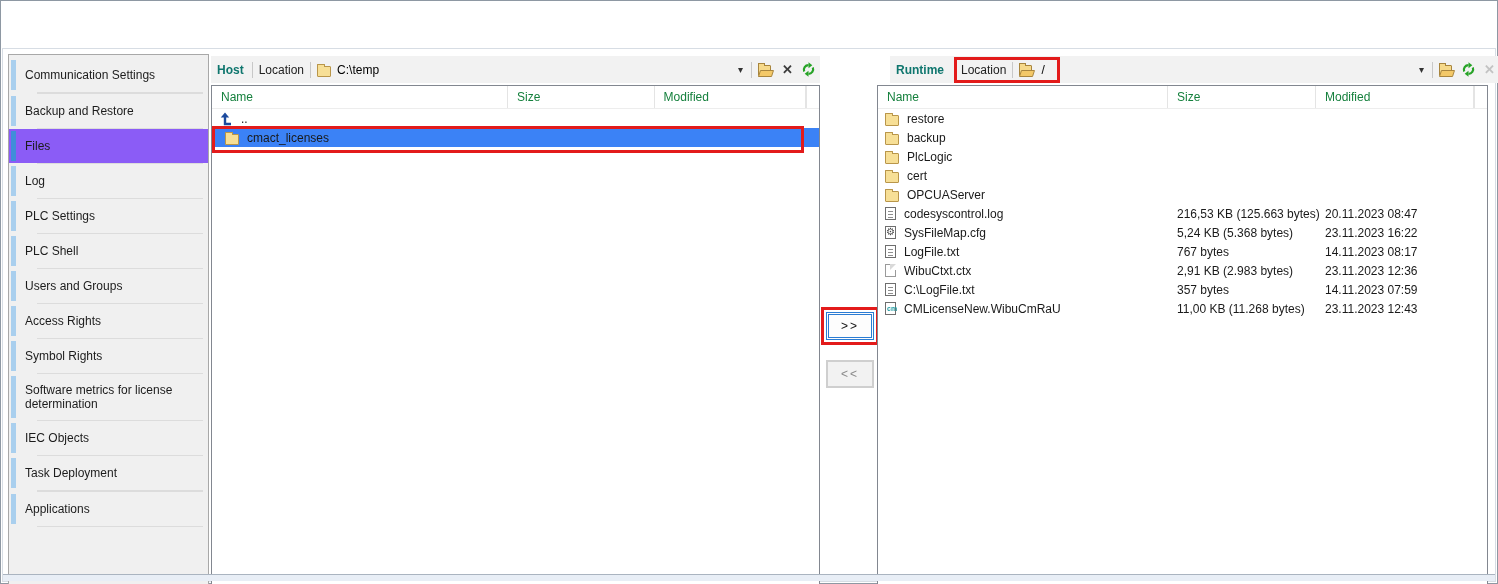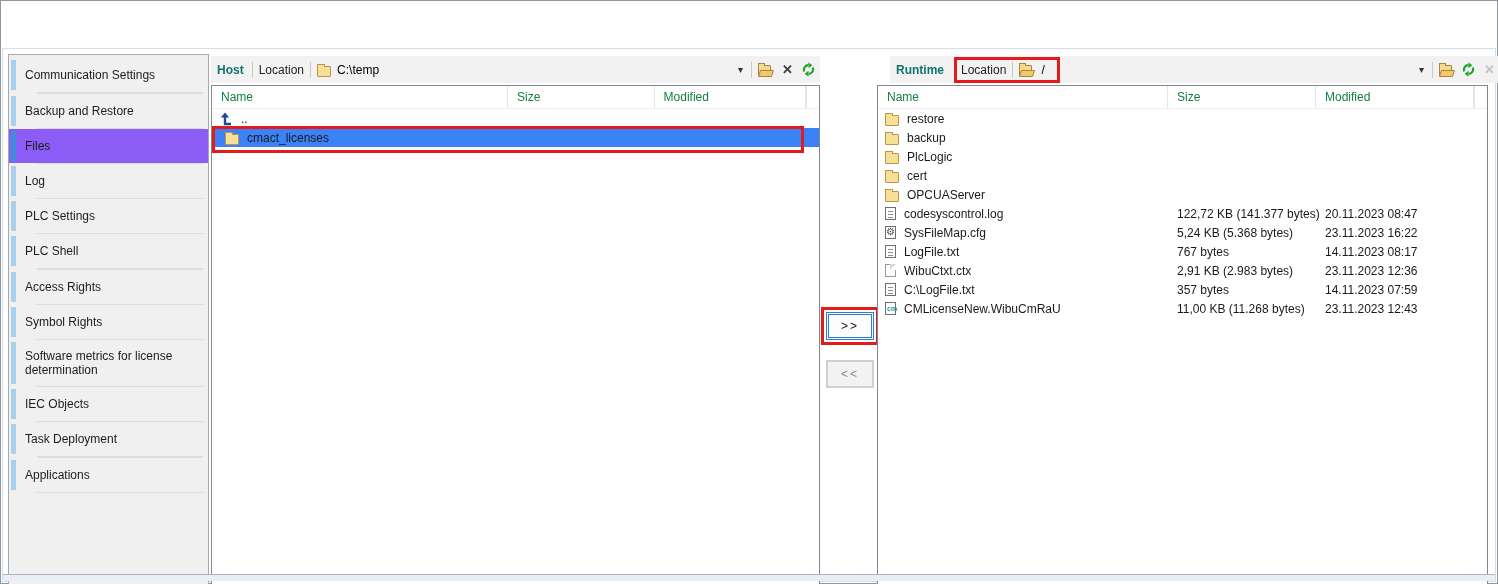--- a/index.html
+++ b/index.html
@@ -101,20 +101,23 @@
         </div>
     <div class="sb-sep"></div>
     <div class="sb-item">
           <span class="lbl">PLC Settings</span>
         </div>
     <div class="sb-sep"></div>
     <div class="sb-item">
           <span class="lbl">PLC Shell</span>
         </div>
     <div class="sb-sep"></div>
+    <div class="sb-item">
+          <span class="lbl">Users and Groups</span>
+        </div>
     <div class="sb-sep"></div>
     <div class="sb-item">
           <span class="lbl">Access Rights</span>
         </div>
     <div class="sb-sep"></div>
     <div class="sb-item">
           <span class="lbl">Symbol Rights</span>
         </div>
     <div class="sb-sep"></div>
     <div class="sb-item tall">
@@ -275,21 +278,21 @@
             <span>OPCUAServer</span>
           </div>
       <div class="cell c2r"></div>
       <div class="cell c3r"></div>
     </div>
     <div class="row">
       <div class="cell-name c1r">
             <span class="doc-icon lines"></span>
             <span>codesyscontrol.log</span>
           </div>
-      <div class="cell c2r">122,72 KB (141.377 bytes)</div>
+      <div class="cell c2r">216,53 KB (125.663 bytes)</div>
       <div class="cell c3r">20.11.2023 08:47</div>
     </div>
     <div class="row">
       <div class="cell-name c1r">
             <span class="doc-icon gear"></span>
             <span>SysFileMap.cfg</span>
           </div>
       <div class="cell c2r">5,24 KB (5.368 bytes)</div>
       <div class="cell c3r">23.11.2023 16:22</div>
     </div>

